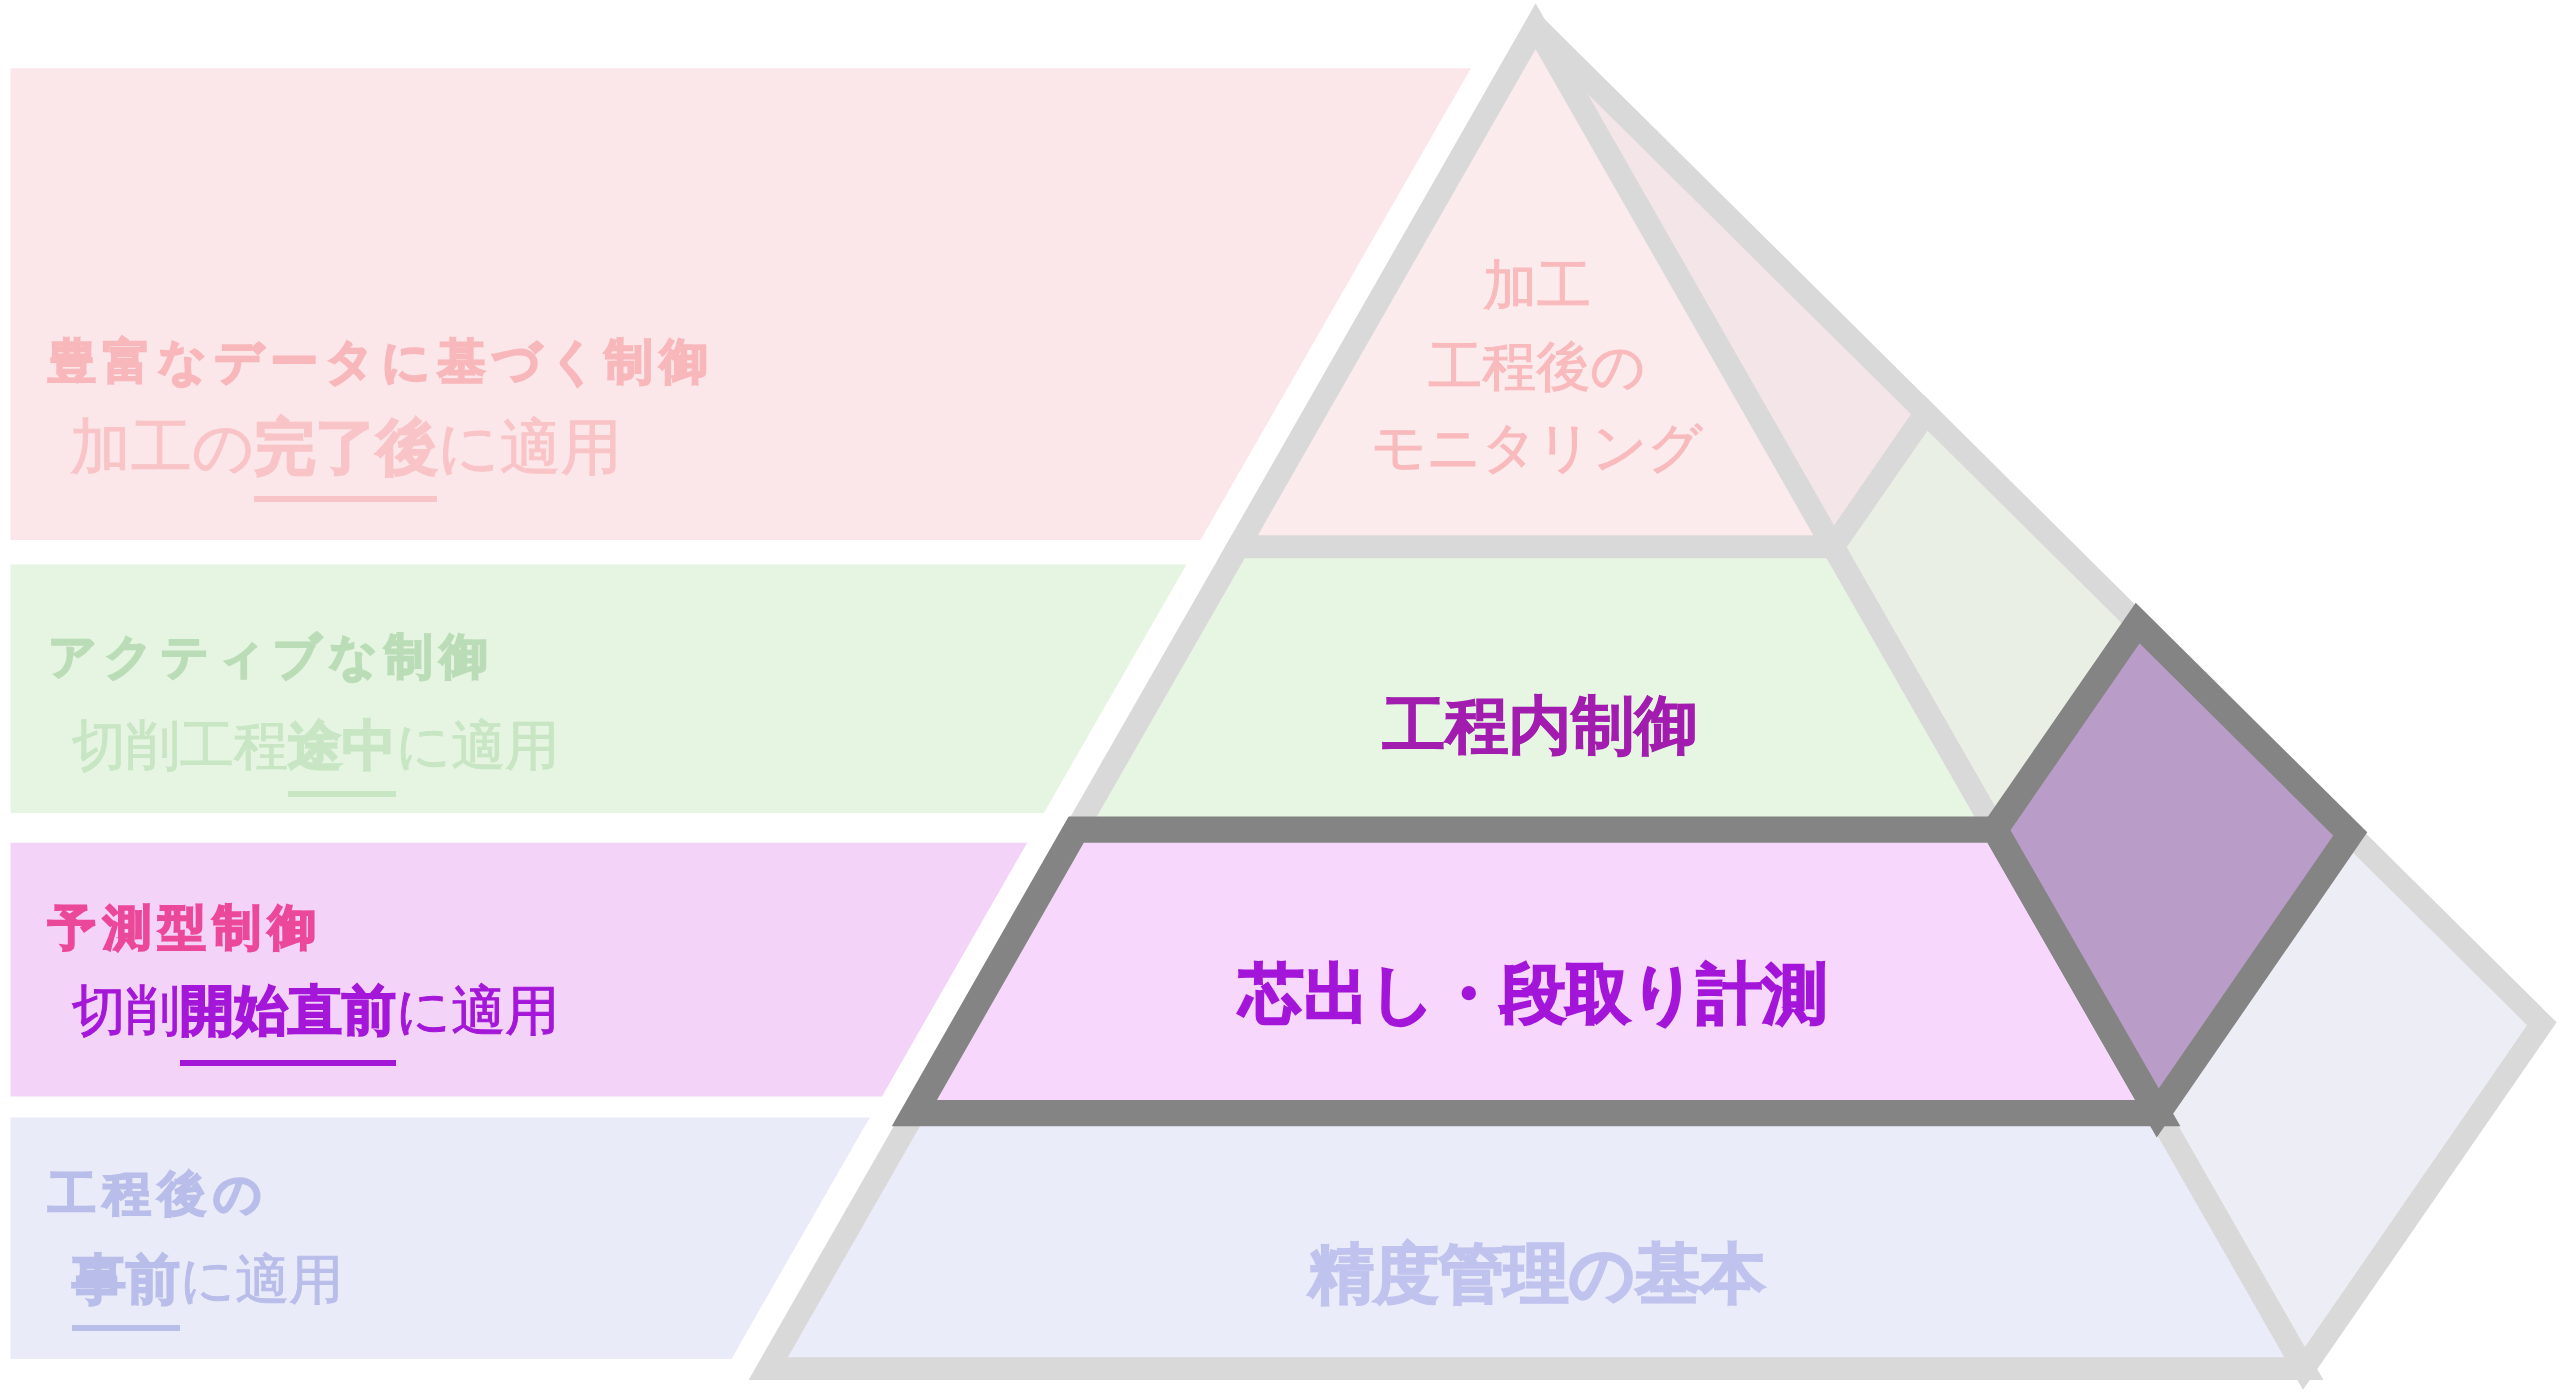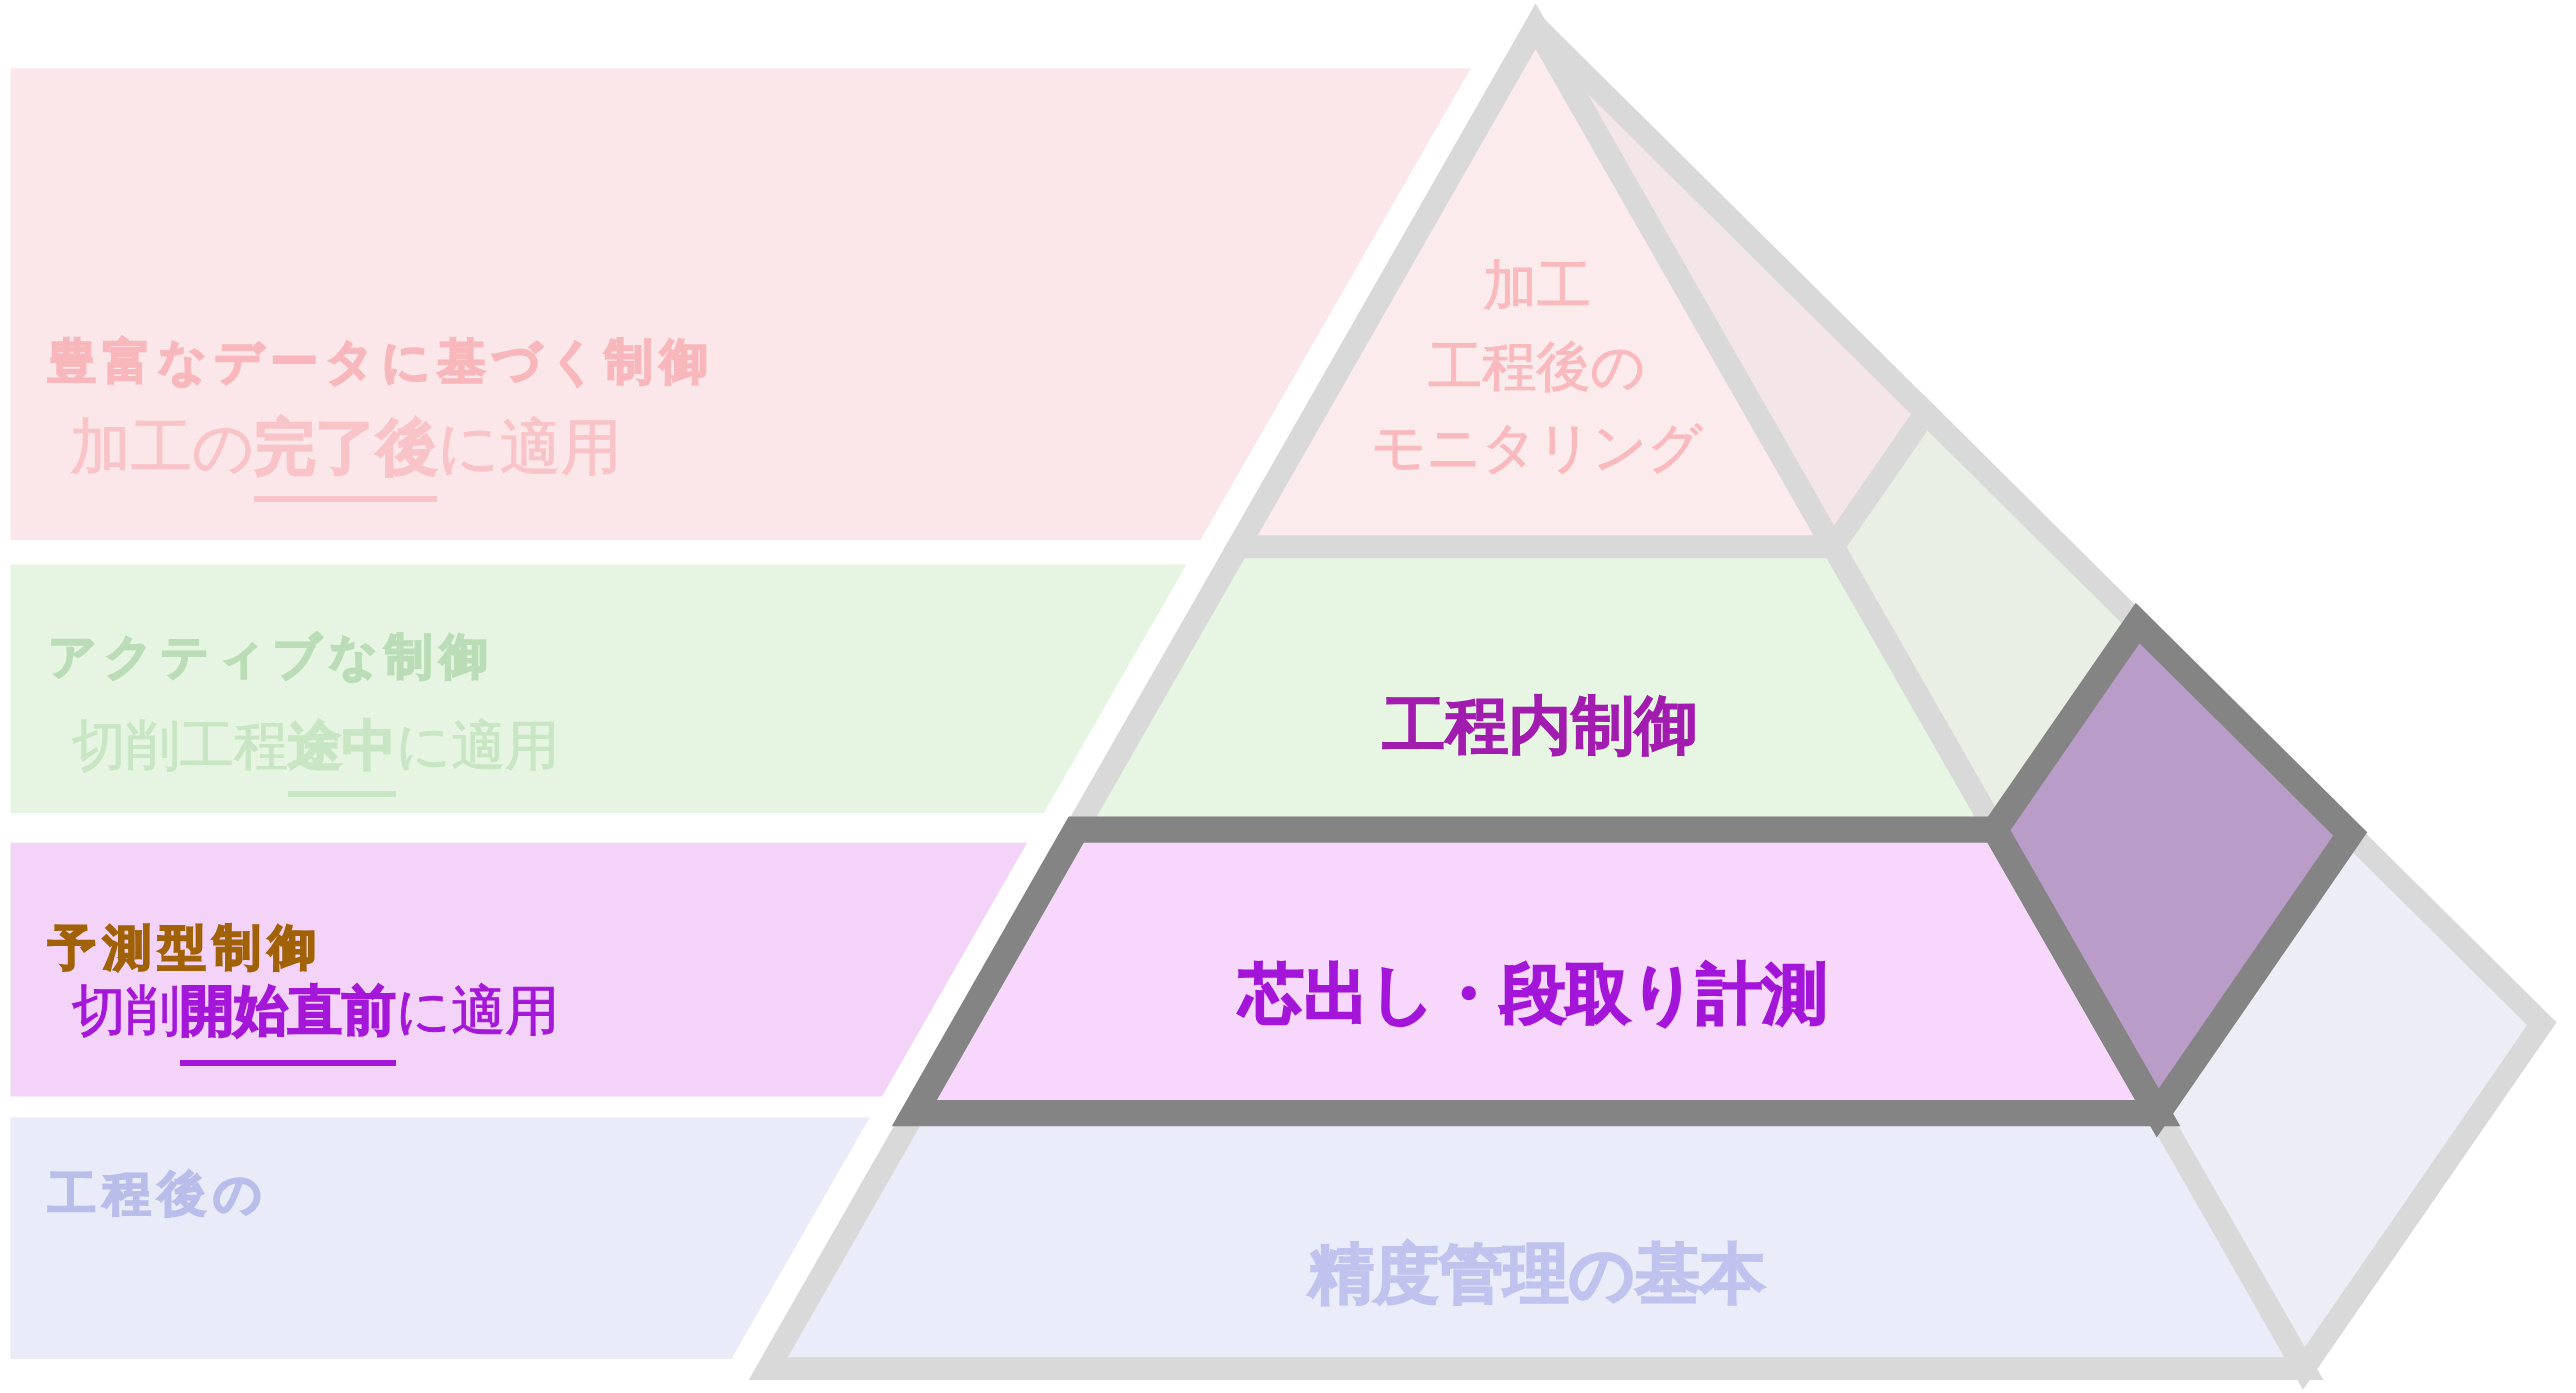--- a/index.html
+++ b/index.html
@@ -6,21 +6,21 @@
   #stage{position:relative;width:2576px;height:1393px;overflow:hidden;font-family:"DejaVu Sans","Liberation Sans",sans-serif;}
   #pyr{position:absolute;left:0;top:0;}
   .txt{position:absolute;white-space:pre-line;}
   .title{font-size:48px;font-weight:bold;line-height:1.1;letter-spacing:7px;-webkit-text-stroke:1.9px currentColor;}
   .sub{font-size:54px;line-height:1.1;-webkit-text-stroke:1px currentColor;}
   .sub1{font-size:61px;}
   .sub .em{font-weight:bold;display:inline-block;border-bottom:6.1px solid currentColor;padding-bottom:16px;-webkit-text-stroke:1.8px currentColor;}
   .center{transform:translateX(-50%);text-align:center;}
   .c-r1t{color:#f7b7bb;} .c-r1s{color:#f9c4c7;}
   .c-r2t{color:#badcb6;} .c-r2s{color:#c8e5c4;}
-  .c-r3t{color:#a16207;margin-top:20px;} .c-r3s{color:#a417d8;font-family:Liberation Mono, monospace;}
+  .c-r3t{color:#ec4899;} .c-r3s{color:#a417d8;font-family:Liberation Mono, monospace;}
   .c-r4t{color:#b9bde9;} .c-r4s{color:#b9bde9;}
   .c-p1{color:#f9babd;font-size:54px;line-height:1.5;-webkit-text-stroke:1.1px currentColor;}
   .c-p2{color:#a21caf;font-size:63px;font-weight:600;-webkit-text-stroke:0.9px currentColor;}
   .c-p3{color:#a315d8;font-size:65px;font-weight:bold;-webkit-text-stroke:1.9px currentColor;}
   .c-p4{color:#bfc3ed;font-size:65px;font-weight:bold;-webkit-text-stroke:1.9px currentColor;}
 </style>
 </head>
 <body>
 
 <div id="stage">
@@ -45,20 +45,21 @@
   <div class="txt title c-r1t" style="left:48px;top:335px;">豊富なデータに基づく制御</div>
   <div class="txt sub sub1 c-r1s" style="left:70px;top:413px;"><span>加工の</span><span class="em">完了後</span><span>に適用</span></div>
 
   <div class="txt title c-r2t" style="left:48px;top:630px;">アクティブな制御</div>
   <div class="txt sub c-r2s" style="left:72px;top:716px;"><span>切削工程</span><span class="em">途中</span><span>に適用</span></div>
 
   <div class="txt title c-r3t" style="left:48px;top:901px;">予測型制御</div>
   <div class="txt sub c-r3s" style="left:72px;top:985px;"><span>切削</span><span class="em">開始直前</span><span>に適用</span></div>
 
   <div class="txt title c-r4t" style="left:48px;top:1167px;">工程後の</div>
+  <div class="txt sub c-r4s" style="left:72px;top:1250px;"><span></span><span class="em">事前</span><span>に適用</span></div>
 
   <div class="txt center c-p1" style="left:1537px;top:245px;">加工
 工程後の
 モニタリング</div>
   <div class="txt center c-p2" style="left:1540px;top:683px;">工程内制御</div>
   <div class="txt center c-p3" style="left:1533px;top:950px;">芯出し・段取り計測</div>
   <div class="txt center c-p4" style="left:1537px;top:1230px;">精度管理の基本</div>
 </div>
 
 

